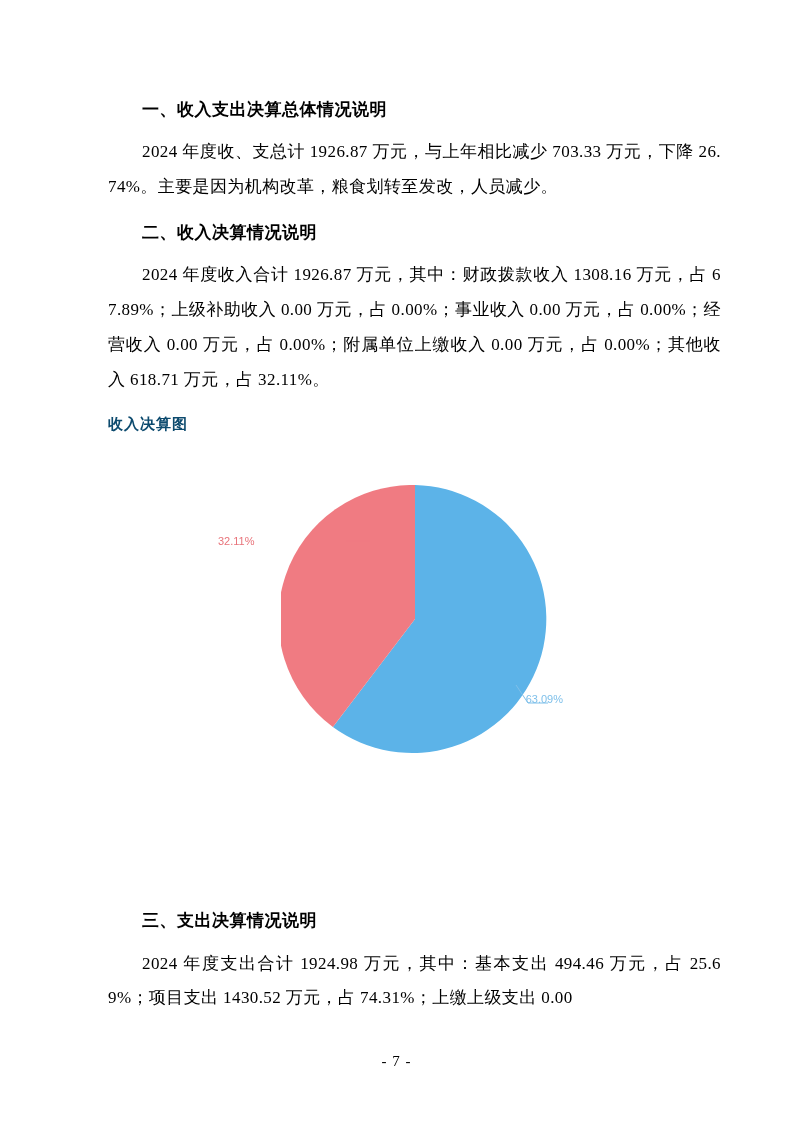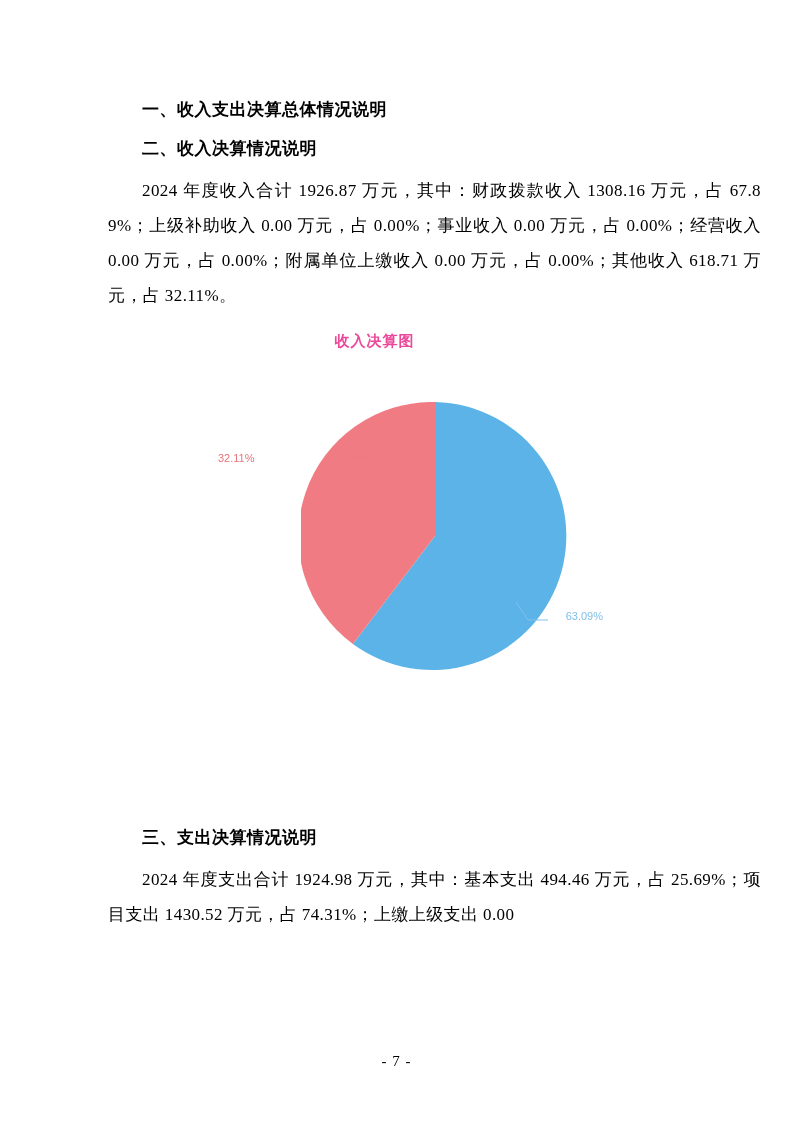--- a/index.html
+++ b/index.html
@@ -13,21 +13,21 @@
     font-family: "Liberation Serif", "DejaVu Serif", serif;
     color: #000000;
     position: relative;
     overflow: hidden;
   }
   .page {
     position: relative;
     width: 793px;
     height: 1122px;
     box-sizing: border-box;
-    padding: 96px 32px 40px 108px;
+    padding: 96px 72px 40px 108px;
   }
   .heading {
     font-family: "Liberation Sans", "DejaVu Sans", sans-serif;
     font-weight: bold;
     font-size: 17px;
     letter-spacing: 0.5px;
     margin: 0 0 12px 0;
     text-indent: 34px;
     line-height: 1.6;
   }
@@ -47,25 +47,25 @@
   .chart-block {
     position: relative;
     margin-top: 18px;
     height: 470px;
   }
   .chart-title {
     position: absolute;
     top: 0;
     left: 0;
     right: 0;
-    text-align: center;
+    text-align: left;
     font-family: "Liberation Sans", "DejaVu Sans", sans-serif;
     font-weight: bold;
     font-size: 15px;
-    color: #ec4899;
+    color: #0c4a6e;
     letter-spacing: 1px;
     padding-right: 120px;
   }
   .legend {
     position: absolute;
     top: -4px;
     right: 60px;
     font-family: "Liberation Sans", "DejaVu Sans", sans-serif;
     font-size: 11px;
     color: #4a4a4a;
@@ -123,20 +123,21 @@
     font-family: "Liberation Serif", "DejaVu Serif", serif;
     letter-spacing: 1px;
   }
 </style>
 </head>
 <body>
 
 <div class="page">
 
   <h2 class="heading">一、收入支出决算总体情况说明</h2>
+  <p class="para first-block">2024 年度收、支总计 1926.87 万元，与上年相比减少 703.33 万元，下降 26.74%。主要是因为机构改革，粮食划转至发改，人员减少。</p>
 
   <h2 class="heading">二、收入决算情况说明</h2>
   <p class="para">2024 年度收入合计 1926.87 万元，其中：财政拨款收入 1308.16 万元，占 67.89%；上级补助收入 0.00 万元，占 0.00%；事业收入 0.00 万元，占 0.00%；经营收入 0.00 万元，占 0.00%；附属单位上缴收入 0.00 万元，占 0.00%；其他收入 618.71 万元，占 32.11%。</p>
 
   <div class="chart-block">
     <div class="chart-title">收入决算图</div>
 
 
     <div class="pie-wrap">
       <svg class="pie" viewBox="0 0 268 268">

